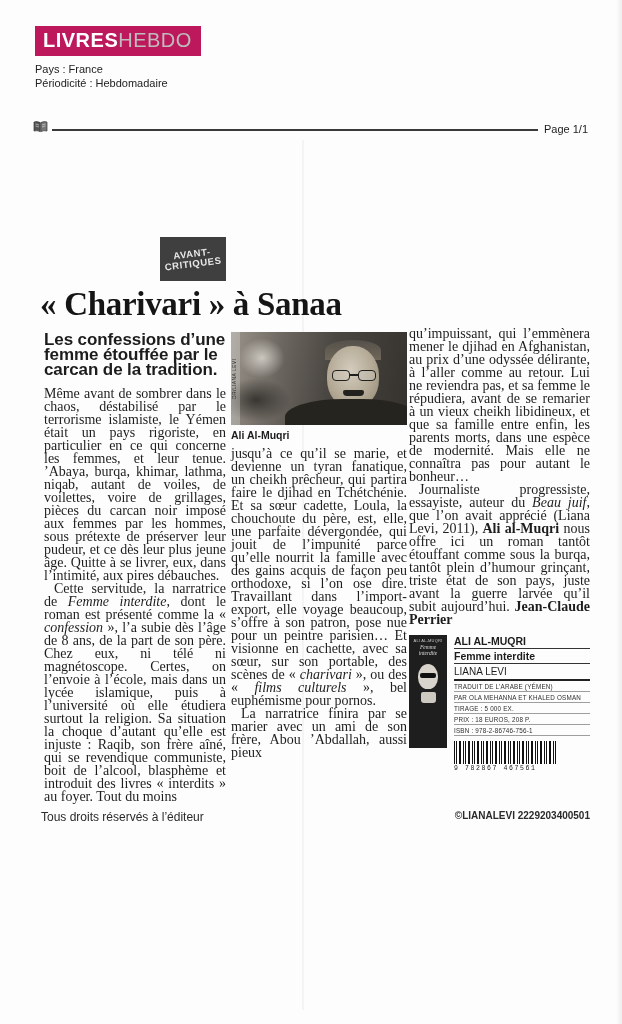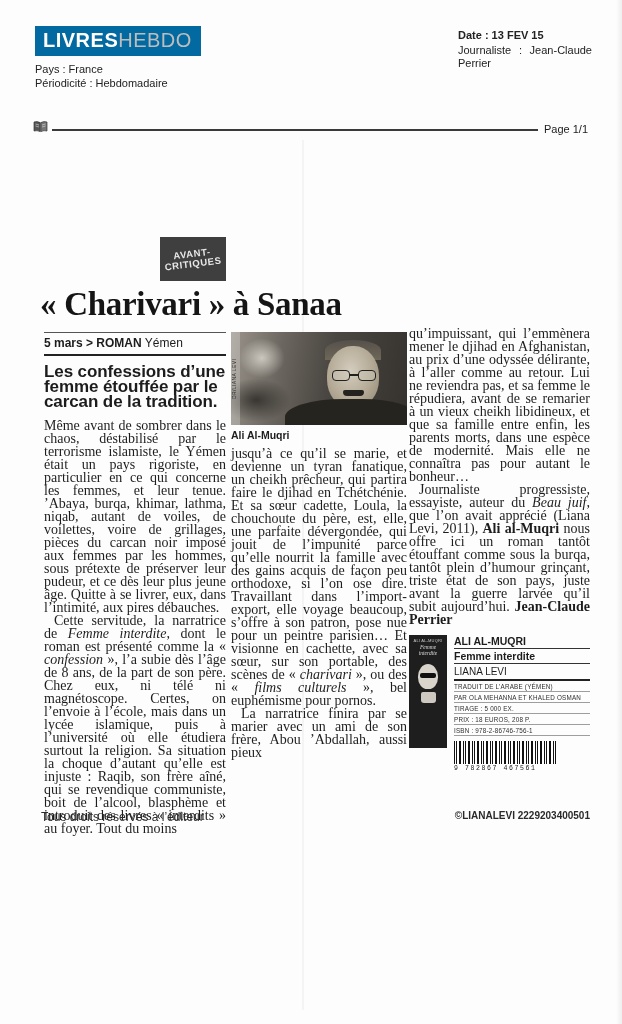--- a/index.html
+++ b/index.html
@@ -8,21 +8,21 @@
     position:relative; width:622px; height:1024px; margin:0 auto;
     background:#fdfdfd; overflow:hidden; color:#1c1c1c;
     font-family:"Liberation Sans", sans-serif;
   }
   .fold { position:absolute; left:302px; top:140px; width:2px; height:870px;
     background:rgba(0,0,0,0.035); }
   .edge-shade { position:absolute; right:0; top:0; width:6px; height:1024px;
     background:linear-gradient(to right, rgba(0,0,0,0), rgba(0,0,0,0.06)); }
 
   
-  .logo { position:absolute; left:35px; top:26px; background:#0369a1;
+  .logo { position:absolute; left:35px; top:26px; background:#be185d;
     padding:3px 9px 4px 8px; letter-spacing:.5px;text-align:right; }
   .logo .lv { color:#ffffff; font-weight:700; font-size:20px; }
   .logo .hb { color:#bdbdbd; font-weight:400; font-size:20px; }
   .meta-left { position:absolute; left:35px; top:62px; font-size:11px; line-height:14px; color:#222; }
   .meta-right { position:absolute; left:458px; top:29px; width:134px; font-size:11px; line-height:13px; color:#222; }
   .meta-right .date { font-weight:700; margin-bottom:2px; }
   .meta-right .journalist { text-align:justify; }
 
   .rule-row-icon { position:absolute; left:33px; top:121px; }
   .page-rule { position:absolute; left:52px; top:129px; width:486px; height:2px; background:#3a3a3a; }
@@ -114,45 +114,40 @@
   <div class="fold"></div>
   <div class="edge-shade"></div>
 
   <div class="logo"><span class="lv">LIVRES</span><span class="hb">HEBDO</span></div>
 
   <div class="meta-left">
     <div>Pays : France</div>
     <div>Périodicité : Hebdomadaire</div>
   </div>
 
-  <div class="meta-right">
-    <div class="date">Date : 13 FEV 15</div>
-    <div class="journalist">Journaliste : Jean-Claude Perrier</div>
-  </div>
 
   <div class="rule-row-icon">
     <svg class="book-icon-svg" width="15" height="12" viewBox="0 0 15 12">
       <path d="M1 1 Q4 0 7.2 1.6 L7.2 10.6 Q4 9 1 10 Z" fill="#555" stroke="#333" stroke-width="0.7"></path>
       <path d="M14 1 Q11 0 7.8 1.6 L7.8 10.6 Q11 9 14 10 Z" fill="#777" stroke="#333" stroke-width="0.7"></path>
       <line x1="2.5" y1="3" x2="6" y2="4" stroke="#ddd" stroke-width="0.6"></line>
       <line x1="2.5" y1="5" x2="6" y2="6" stroke="#ddd" stroke-width="0.6"></line>
       <line x1="9" y1="4" x2="12.5" y2="3" stroke="#ddd" stroke-width="0.6"></line>
       <line x1="9" y1="6" x2="12.5" y2="5" stroke="#ddd" stroke-width="0.6"></line>
     </svg>
   </div>
   <div class="page-rule"></div>
   <div class="page-num">Page 1/1</div>
 
   <div class="rubric">
     <div class="rt"><span>AVANT-</span><br><span>CRITIQUES</span></div>
   </div>
   <h1 class="headline">« Charivari » à Sanaa</h1>
 
   <div class="col" id="col1">
-    <div class="kicker"><span class="kb">5 mars &gt; ROMAN</span><span> Yémen</span></div>
     <div class="lead">Les confessions d’une femme étouffée par le carcan de la tradition.</div>
     <div>
         <p class="body-p"><span>Même avant de sombrer dans le chaos, déstabilisé par le terrorisme islamiste, le Yémen était un pays rigoriste, en particulier en ce qui concerne les femmes, et leur tenue. ’Abaya, burqa, khimar, lathma, niqab, autant de voiles, de voilettes, voire de grillages, pièces du carcan noir imposé aux femmes par les hommes, sous prétexte de préserver leur pudeur, et ce dès leur plus jeune âge. Quitte à se livrer, eux, dans l’intimité, aux pires débauches.</span></p>
         <p class="body-p indent"><span>Cette servitude, la narratrice de </span><span class="it">Femme interdite</span><span>, dont le roman est présenté comme la « </span><span class="it">confession</span><span> », l’a subie dès l’âge de 8 ans, de la part de son père. Chez eux, ni télé ni magnétoscope. Certes, on l’envoie à l’école, mais dans un lycée islamique, puis à l’université où elle étudiera surtout la religion. Sa situation la choque d’autant qu’elle est injuste : Raqib, son frère aîné, qui se revendique communiste, boit de l’alcool, blasphème et introduit des livres « interdits » au foyer. Tout du moins</span></p>
       </div>
   </div>
 
   <div class="col" id="col2">
     <div class="photo">
       <div class="photo-blur1"></div>

